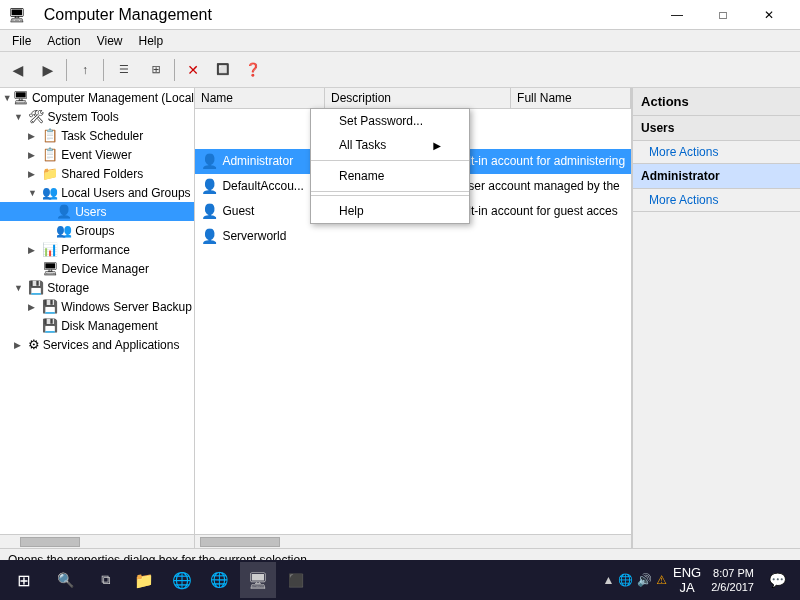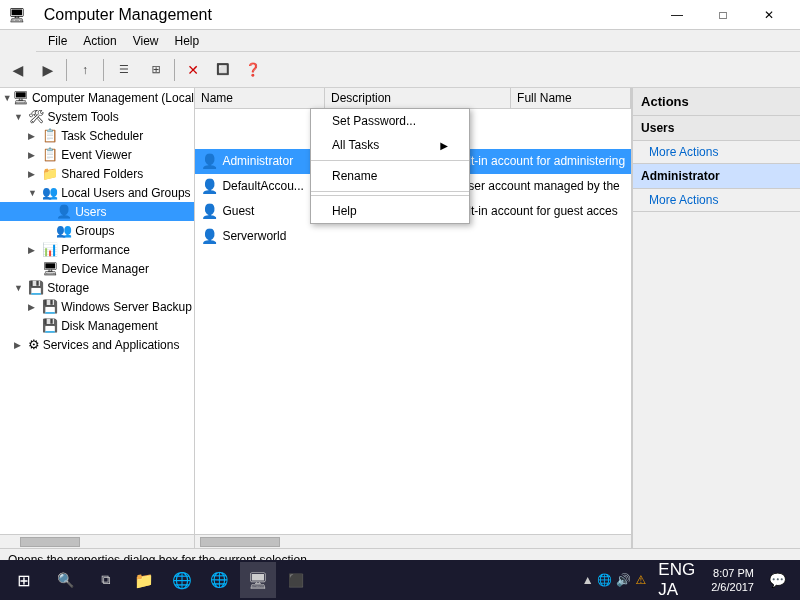--- a/index.html
+++ b/index.html
@@ -23,21 +23,20 @@
     }
 
     
     #menubar {
       background: #f0f0f0;
       height: 22px;
       display: flex;
       align-items: center;
       padding: 0 4px;
       border-bottom: 1px solid #d0d0d0;
-      margin-left: 36px;
     }
     #menubar .menu-item {
       padding: 2px 8px;
       cursor: pointer;
       font-size: 12px;
     }
 
     
     #toolbar {
       background: #f0f0f0;
@@ -180,21 +179,21 @@
       left: 310px;
       top: 108px;
       width: 160px;
       background: #fff;
       border: 1px solid #aaa;
       box-shadow: 2px 2px 6px rgba(0,0,0,0.3);
       z-index: 100;
       font-size: 12px;
     }
     .ctx-item {
-      padding: 5px 21px;
+      padding: 5px 28px;
       cursor: pointer;
       display: flex;
       align-items: center;
       justify-content: space-between;
     }
     .ctx-item.bold { font-weight: bold; }
     .ctx-separator { height: 1px; background: #ccc; margin: 3px 0; }
     .ctx-arrow { font-size: 10px; }
 
     
@@ -531,21 +530,21 @@
   <div class="taskbar-btn" style="font-size:15px;">🌐</div>
   <div class="taskbar-btn" style="background:rgba(255,255,255,0.15);">🖥</div>
   <div class="taskbar-btn" style="font-size:13px;">⬛</div>
   <div class="taskbar-spacer"></div>
   <div class="tray-icons">
     <span class="tray-icon">▲</span>
     <span class="tray-icon">🌐</span>
     <span class="tray-icon">🔊</span>
     <span class="tray-icon" style="color:orange;">⚠</span>
   </div>
-  <div class="tray-lang" style="font-size:17px; margin:0 10px;">
+  <div class="tray-lang" style="font-size:13px; margin:0 4px;text-align:center;">
     <div>ENG</div>
     <div>JA</div>
   </div>
   <div class="tray-clock" style="font-size:11px; color:#fff; margin:0 4px; cursor:pointer;">
     <div>8:07 PM</div>
     <div>2/6/2017</div>
   </div>
   <div class="taskbar-notif">💬</div>
 </div>
 

